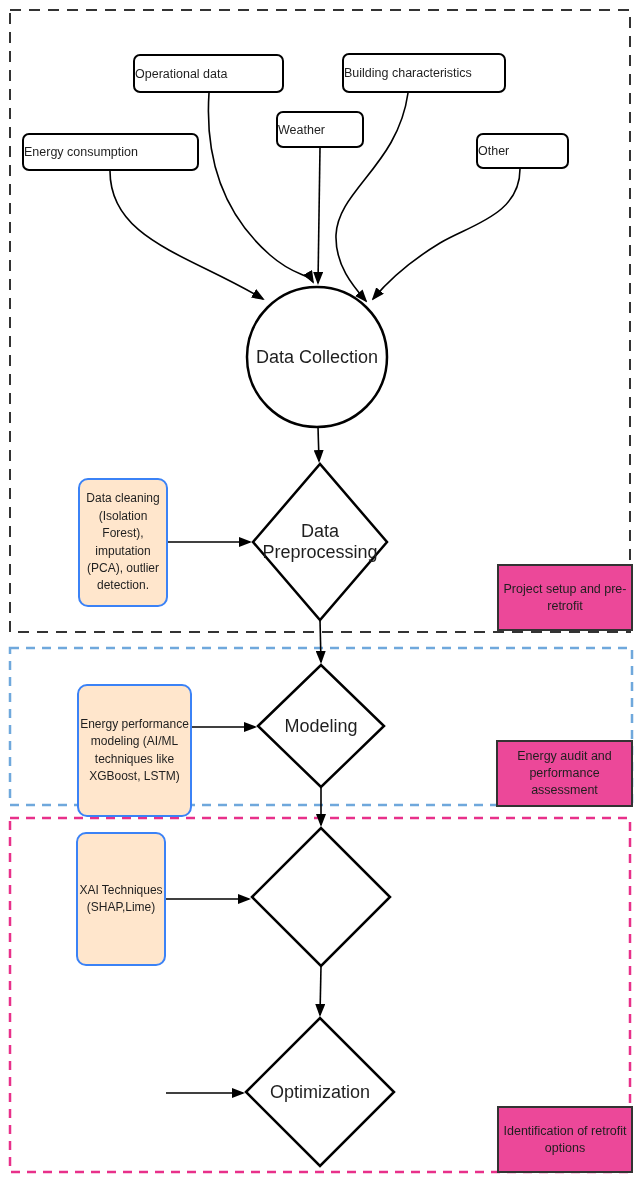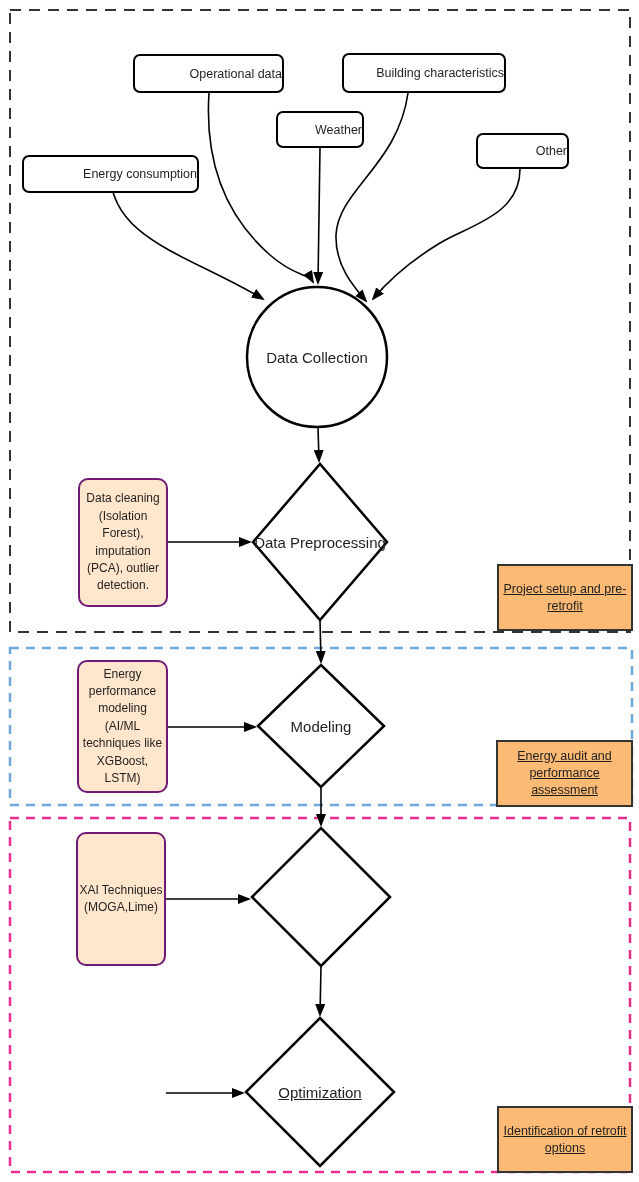--- a/index.html
+++ b/index.html
@@ -15,64 +15,63 @@
   #wires { position: absolute; left: 0; top: 0; width: 639px; height: 1182px; }
 
   .pill {
     position: absolute;
     box-sizing: border-box;
     background: #ffffff;
     border: 2px solid #000000;
     border-radius: 7px;
     display: flex;
     align-items: center;
-    justify-content: flex-end;
+    justify-content: flex-start;
     font-size: 12.5px;
     text-align: center;
     z-index: 3;
   }
   .node-label {
     position: absolute;
     display: flex;
     align-items: center;
     justify-content: center;
-    font-size: 15px;
+    font-size: 18px;
     text-align: center;
     z-index: 3;
     pointer-events: none;
   }
   .note {
     position: absolute;
     box-sizing: border-box;
     background: #FFE6CC;
-    border: 2px solid #701a75;
+    border: 2px solid #3b82f6;
     border-radius: 10px;
     display: flex;
     align-items: center;
     justify-content: center;
     font-size: 12px;
     line-height: 1.45;
     text-align: center;
     padding: 4px 1px;
     z-index: 3;
   }
   .stage-label {
     position: absolute;
     box-sizing: border-box;
-    background: #fdba74;
+    background: #ec4899;
     border: 2px solid #333333;
     display: flex;
     align-items: center;
     justify-content: center;
     font-size: 12.5px;
     line-height: 1.35;
     text-align: center;
     padding: 0;
     z-index: 4;
-    text-decoration: underline;
   }
 </style>
 </head>
 <body>
 
 <div id="canvas">
 
   <svg id="wires" viewBox="0 0 639 1182" xmlns="http://www.w3.org/2000/svg">
     <defs>
       <marker id="arrow" markerUnits="userSpaceOnUse" markerWidth="13" markerHeight="10" refX="11" refY="5" orient="auto">
@@ -100,49 +99,49 @@
     <path d="M 320,620 L 321,662" fill="none" stroke="#000000" stroke-width="1.6" marker-end="url(#arrow)"></path>
     <path d="M 321,787 L 321,825" fill="none" stroke="#000000" stroke-width="1.6" marker-end="url(#arrow)"></path>
     <path d="M 321,966 L 320,1015" fill="none" stroke="#000000" stroke-width="1.6" marker-end="url(#arrow)"></path>
 
     <path d="M 168,542 L 250,542" fill="none" stroke="#000000" stroke-width="1.6" marker-end="url(#arrow)"></path>
     <path d="M 168,727 L 255,727" fill="none" stroke="#000000" stroke-width="1.6" marker-end="url(#arrow)"></path>
     <path d="M 166,899 L 249,899" fill="none" stroke="#000000" stroke-width="1.6" marker-end="url(#arrow)"></path>
     <path d="M 166,1093 L 243,1093" fill="none" stroke="#000000" stroke-width="1.6" marker-end="url(#arrow)"></path>
   </svg>
 
-  <div class="pill" style="left:22px; top:133px; width:177px; height:38px;margin-top:22px;">
+  <div class="pill" style="left:22px; top:133px; width:177px; height:38px;">
     <span>Energy consumption</span>
   </div>
   <div class="pill" style="left:133px; top:54px; width:151px; height:39px;">
     <span>Operational data</span>
   </div>
   <div class="pill" style="left:276px; top:111px; width:88px; height:37px;">
     <span>Weather</span>
   </div>
   <div class="pill" style="left:342px; top:53px; width:164px; height:40px;">
     <span>Building characteristics</span>
   </div>
   <div class="pill" style="left:476px; top:133px; width:93px; height:36px;">
     <span>Other</span>
   </div>
 
   <div class="node-label" style="left:247px; top:287px; width:140px; height:140px;">Data Collection</div>
   <div class="node-label" style="left:258px; top:665px; width:126px; height:122px;">Modeling</div>
   <div class="node-label" style="left:250px; top:464px; width:140px; height:156px;">Data Preprocessing</div>
-  <div class="node-label" style="left:246px; top:1018px; width:148px; height:148px;text-decoration:underline;">Optimization</div>
+  <div class="node-label" style="left:246px; top:1018px; width:148px; height:148px;">Optimization</div>
 
   <div class="note" style="left:78px; top:478px; width:90px; height:129px;">
     <span>Data cleaning (Isolation Forest), imputation (PCA), outlier detection.</span>
   </div>
-  <div class="note" style="left:77px; top:660px; width:91px; height:133px;">
+  <div class="note" style="left:77px; top:684px; width:115px; height:133px;">
     <span>Energy performance modeling (AI/ML techniques like XGBoost, LSTM)</span>
   </div>
   <div class="note" style="left:76px; top:832px; width:90px; height:134px;">
-    <span>XAI Techniques (MOGA,Lime)</span>
+    <span>XAI Techniques (SHAP,Lime)</span>
   </div>
 
   <div class="stage-label" style="left:497px; top:564px; width:136px; height:67px;">
     <span>Project setup and pre-retrofit</span>
   </div>
   <div class="stage-label" style="left:496px; top:740px; width:137px; height:67px;justify-content:flex-end;">
     <span>Energy audit and performance assessment</span>
   </div>
   <div class="stage-label" style="left:497px; top:1106px; width:136px; height:67px;">
     <span>Identification of retrofit options</span>

